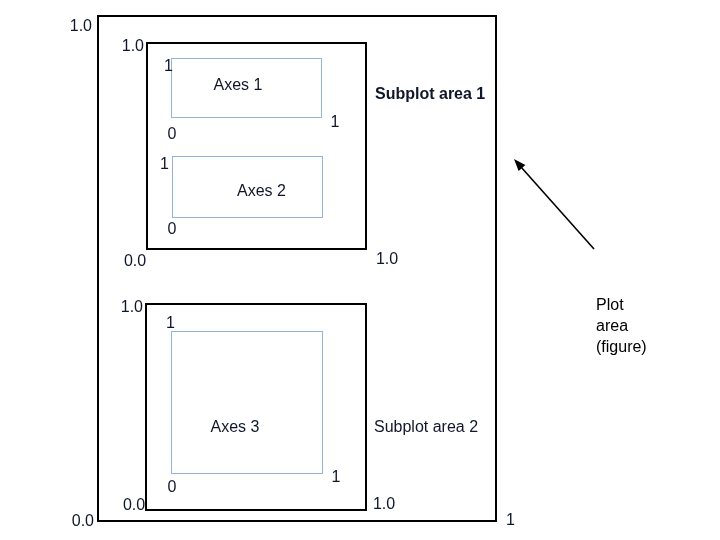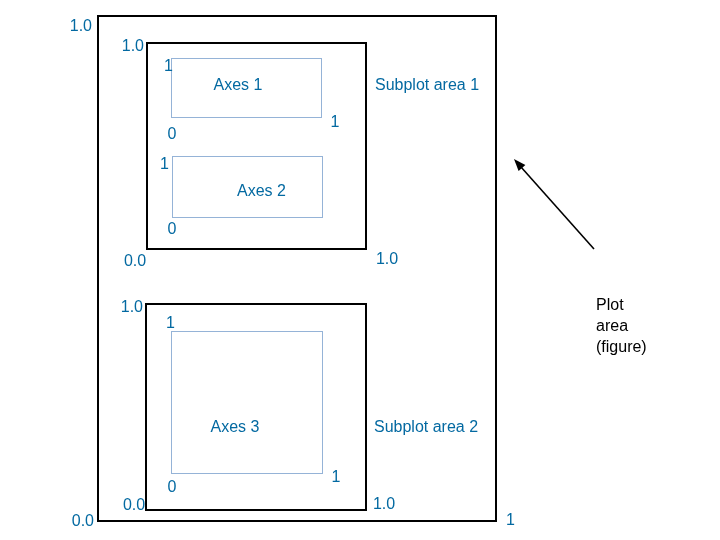--- a/index.html
+++ b/index.html
@@ -13,21 +13,21 @@
     color: #000000;
   }
   .rect { position: absolute; box-sizing: border-box; background: transparent; }
   .black-rect { border: 2.5px solid #000000; }
   .axes-rect { border: 1.5px solid #95b3d7; }
   .lbl {
     position: absolute;
     font-size: 16px;
     line-height: 20px;
     white-space: nowrap;
-    color: #0369a1;
+    color: #0f172a;
   }
   .r { text-align: right; }
   .c { text-align: center; }
   .annotation {
     position: absolute;
     font-size: 16px;
     line-height: 21px;
     white-space: pre-line;
   }
   #arrow-svg { position: absolute; left: 0; top: 0; pointer-events: none; }
@@ -50,21 +50,21 @@
     <div class="annotation" style="left:596px; top:254px;margin-top:40px;">Plot
 area
 (figure)</div>
   </div>
 
   <div>
     <div class="rect black-rect" style="left:146px; top:42px; width:221px; height:208px;"></div>
     <div class="lbl r" style="left:102px; top:36px; width:42px;">1.0</div>
     <div class="lbl c" style="left:120px; top:251px; width:30px;">0.0</div>
     <div class="lbl c" style="left:372px; top:249px; width:30px;">1.0</div>
-    <div class="lbl" style="left:375px; top:75px;">Subplot area 1</div>
+    <div class="lbl" style="left:375px; top:84px;font-weight:bold;">Subplot area 1</div>
 
     <div>
       <div class="rect axes-rect" style="left:171px; top:58px; width:151px; height:60px;"></div>
       <div class="lbl r" style="left:158px; top:56px; width:15px;">1</div>
       <div class="lbl c" style="left:171px; top:75px; width:134px;">Axes 1</div>
       <div class="lbl c" style="left:165px; top:124px; width:14px;">0</div>
       <div class="lbl c" style="left:328px; top:112px; width:14px;">1</div>
     </div>
 
     <div>

